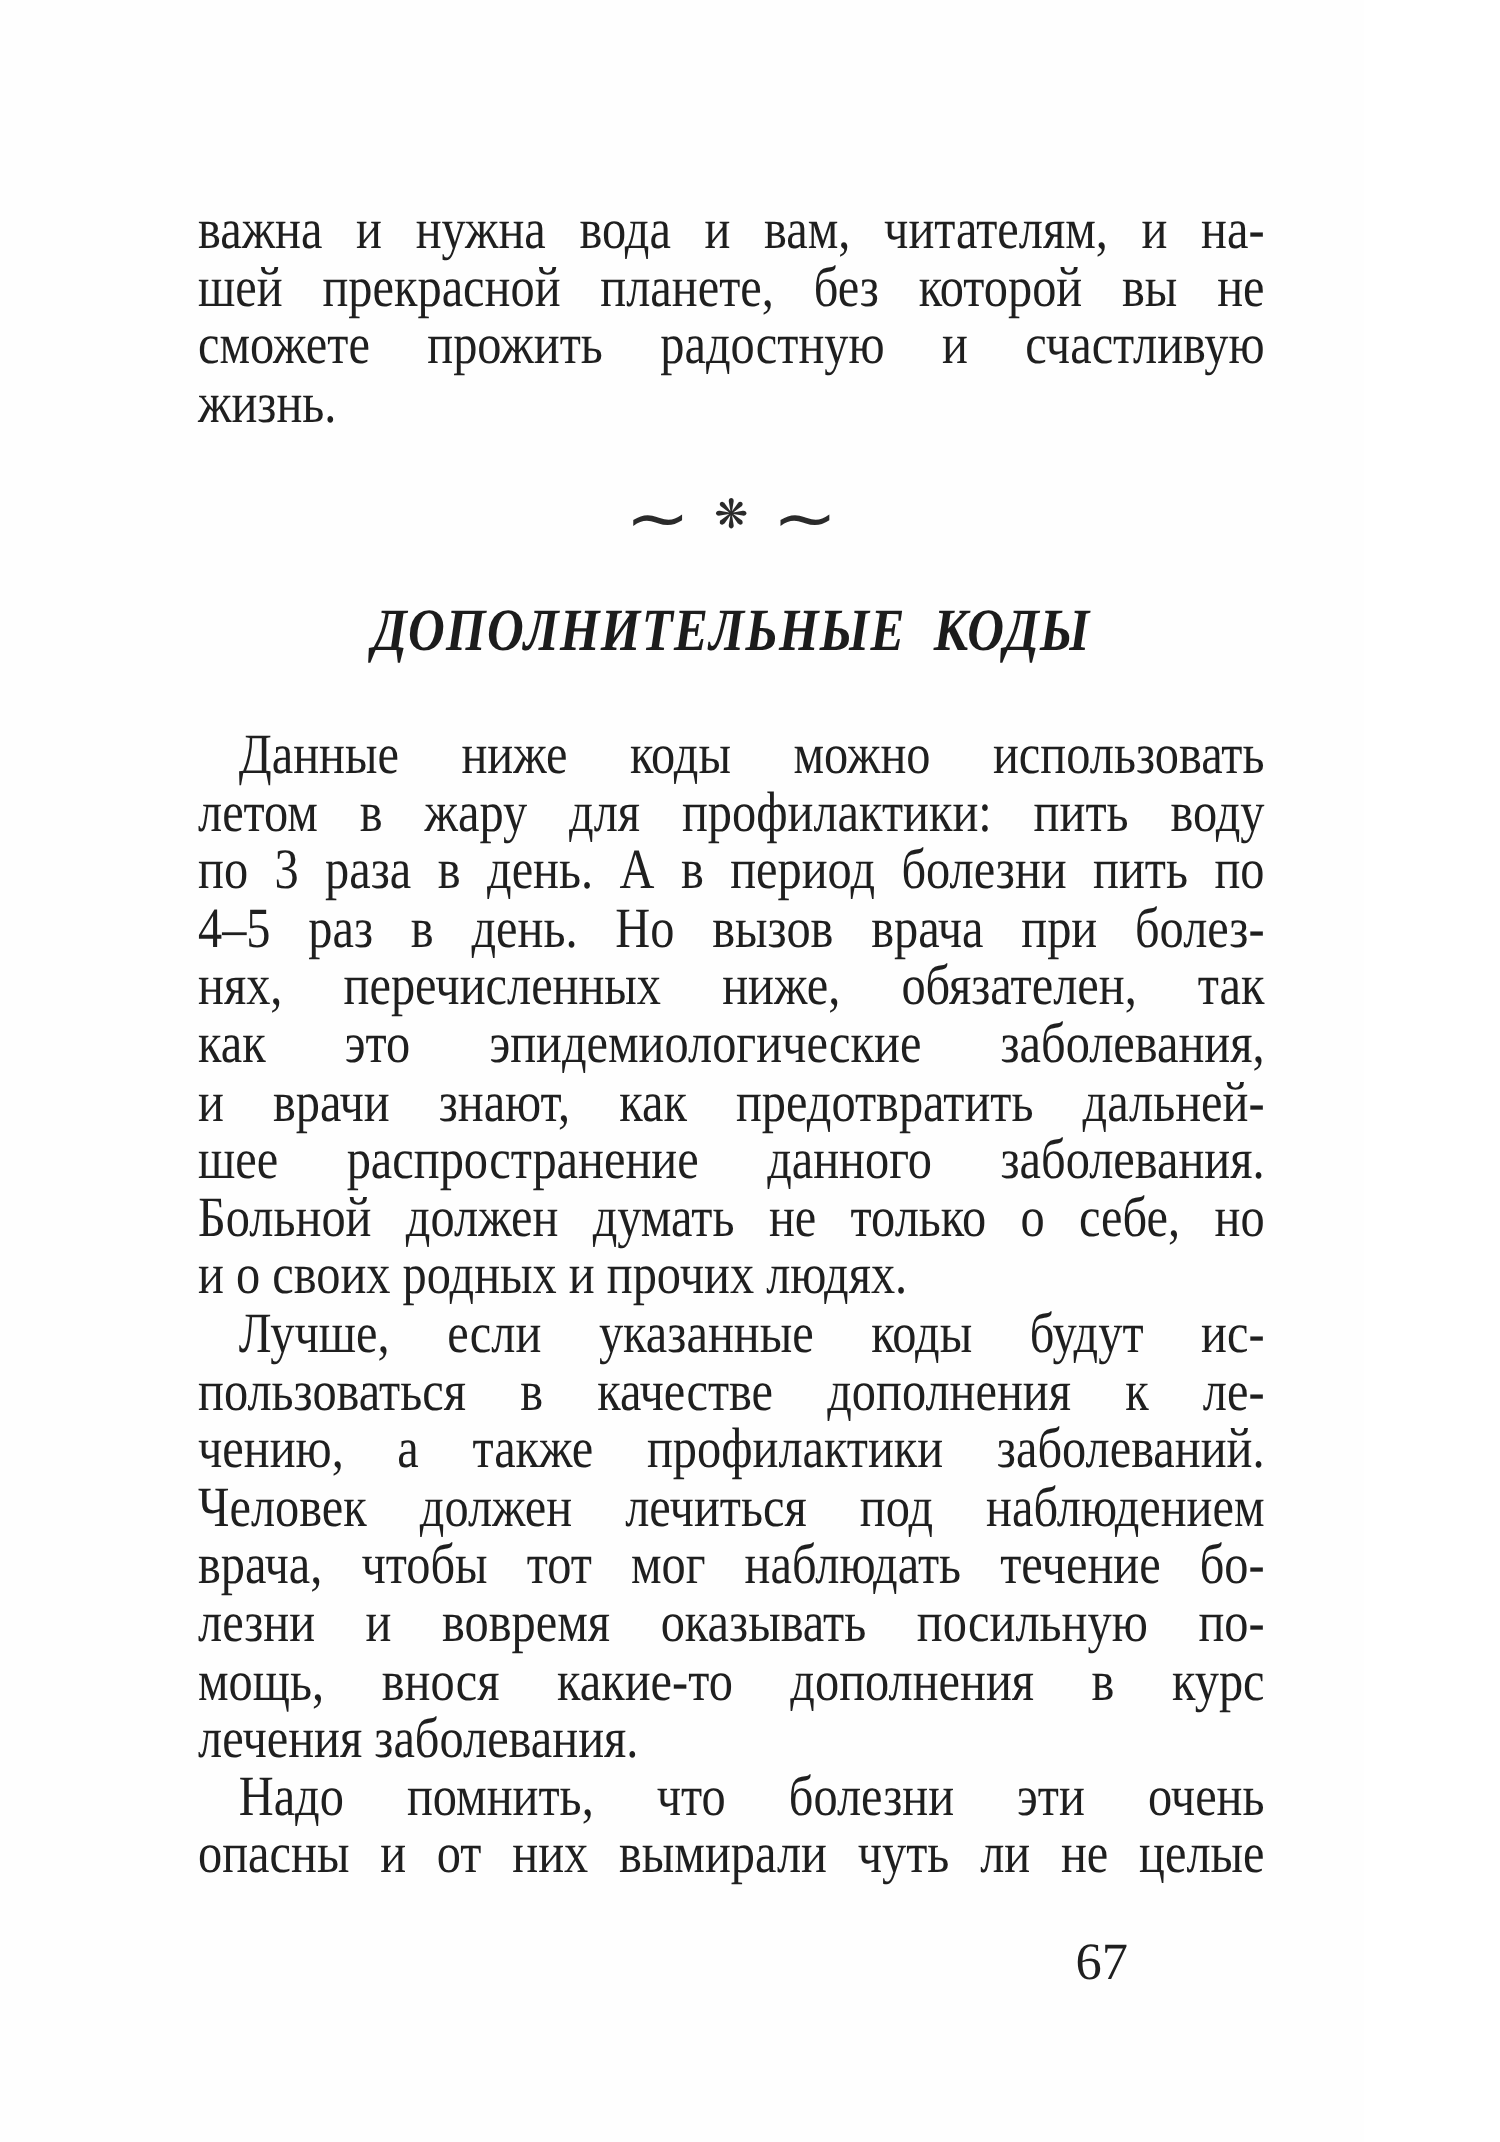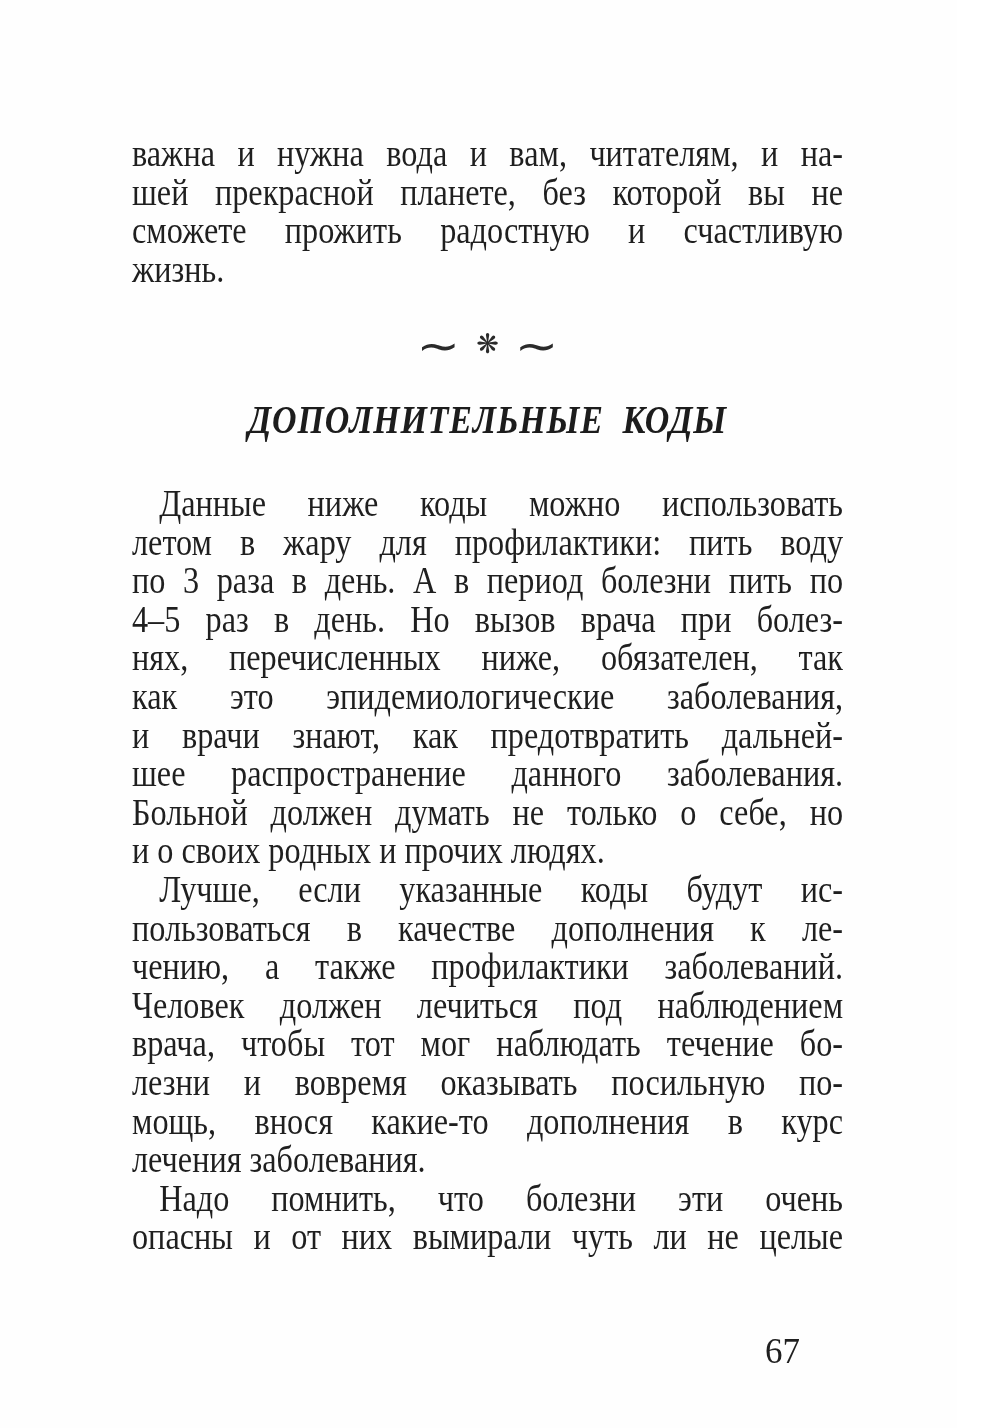--- a/index.html
+++ b/index.html
@@ -8,21 +8,20 @@
     background: #ffffff;
   }
   .page {
     position: relative;
     width: 909px;
     height: 1428px;
     background: #fefefe;
     overflow: hidden;
     font-family: "Liberation Serif", serif;
     color: #1f1f1f;
-    padding-left: 48px;
   }
   
   .text-block {
     position: absolute;
     left: 132px;
     width: 838px;
     transform: scaleX(0.8485);
     transform-origin: left top;
     font-size: 38px;
     line-height: 38.6px;
@@ -83,21 +82,21 @@
     font-weight: bold;
     font-style: italic;
     letter-spacing: 1px;
     white-space: pre;
     color: #1c1c1c;
   }
 
   .page-number {
     position: absolute;
     right: 157px;
-    top: 1332px;
+    top: 1288px;
     font-size: 35px;
     line-height: 40px;
     color: #1f1f1f;
   }
 </style>
 </head>
 <body>
 
 <div class="page">
 

